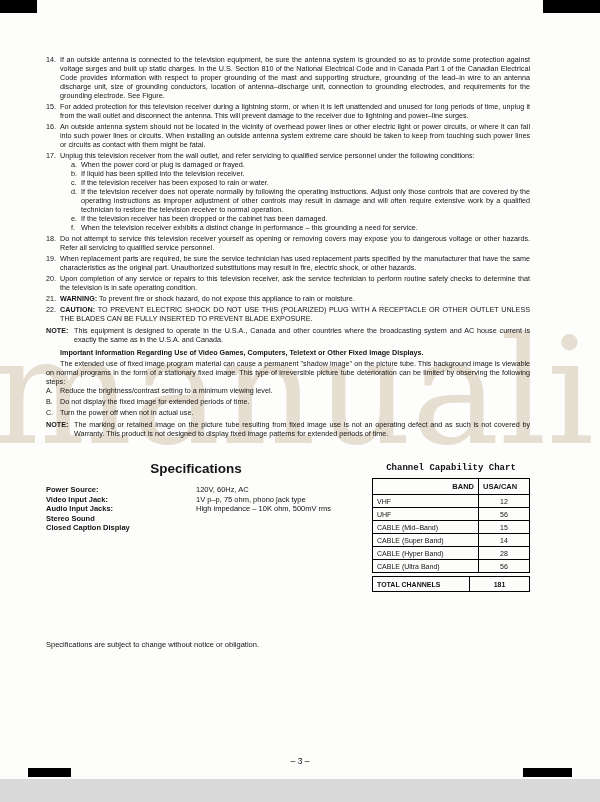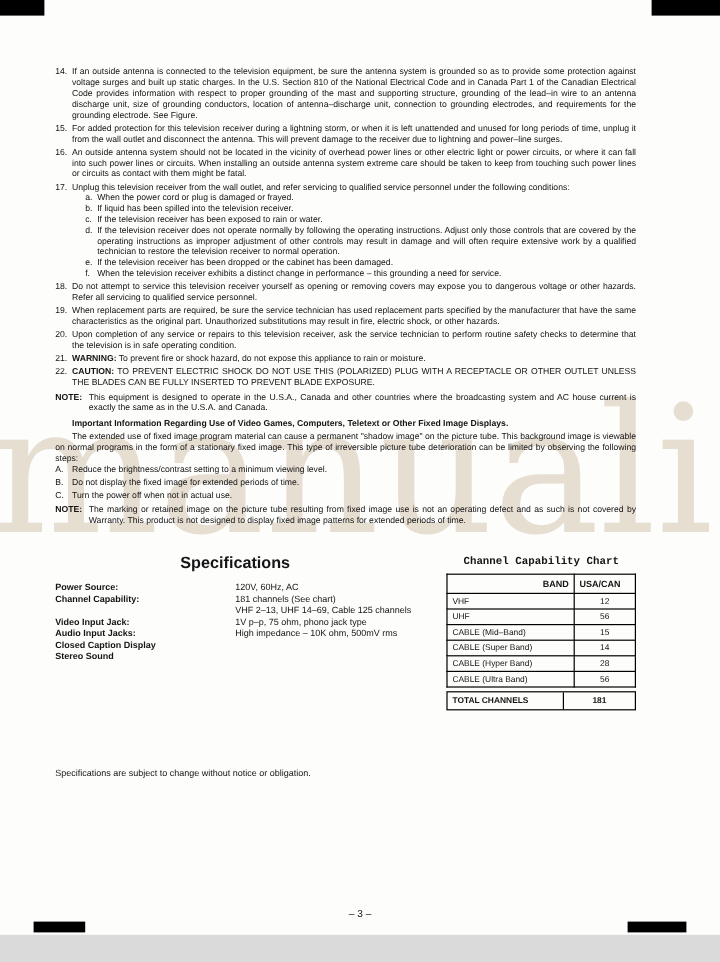--- a/index.html
+++ b/index.html
@@ -170,44 +170,37 @@
       <div class="specs-left">
         <div class="specs-title">Specifications</div>
         <div id="spec-rows">
             <div class="spec-row">
               <div class="spec-label">Power Source:</div>
               <div class="spec-values">
                 <div class="spec-value">120V, 60Hz, AC</div>
               </div>
             </div>
             <div class="spec-row">
-              <div class="spec-label">Channel Capability:</div>
-              <div class="spec-values">
-                <div class="spec-value">181 channels (See chart)</div>
-                <div class="spec-value">VHF 2–13, UHF 14–69, Cable 125 channels</div>
-              </div>
-            </div>
-            <div class="spec-row">
               <div class="spec-label">Video Input Jack:</div>
               <div class="spec-values">
                 <div class="spec-value">1V p–p, 75 ohm, phono jack type</div>
               </div>
             </div>
             <div class="spec-row">
               <div class="spec-label">Audio Input Jacks:</div>
               <div class="spec-values">
                 <div class="spec-value">High impedance – 10K ohm, 500mV rms</div>
               </div>
             </div>
             <div class="spec-row">
+              <div class="spec-label">Stereo Sound</div>
+              <div class="spec-values"></div>
+            </div>
+            <div class="spec-row">
               <div class="spec-label">Closed Caption Display</div>
-              <div class="spec-values"></div>
-            </div>
-            <div class="spec-row">
-              <div class="spec-label">Stereo Sound</div>
               <div class="spec-values"></div>
             </div>
           </div>
       </div>
       <div class="specs-right">
         <div class="chart-title">Channel Capability Chart</div>
         <table class="chart-table">
           <thead id="chart-head">
               <tr>
                 <th>BAND</th>

